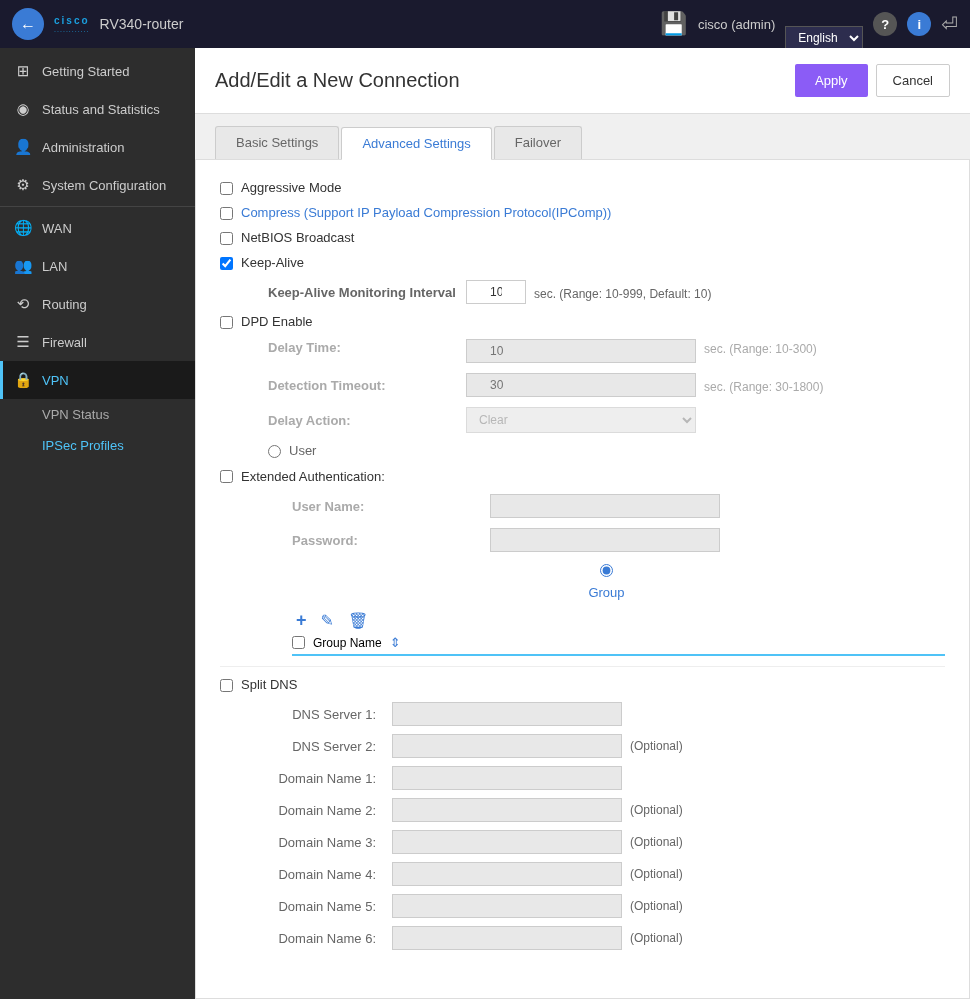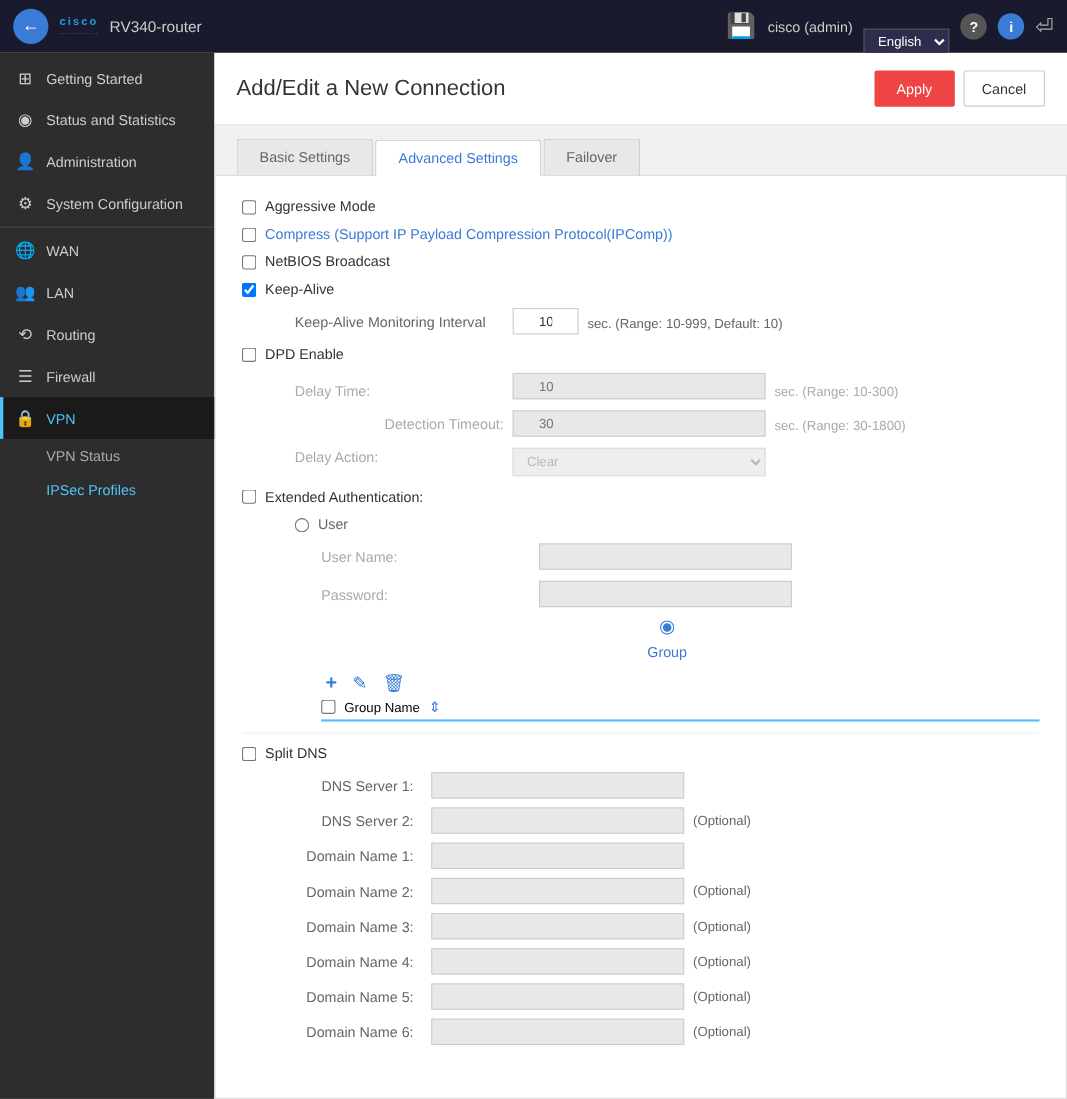--- a/index.html
+++ b/index.html
@@ -85,21 +85,21 @@
       padding: 16px 20px;
       display: flex;
       align-items: center;
       justify-content: space-between;
       border-bottom: 1px solid #ddd;
       flex-shrink: 0;
     }
     .page-title { font-size: 20px; color: #333; font-weight: normal; }
     .page-actions { display: flex; gap: 8px; }
     .btn-apply {
-      background: #ef4444;
+      background: #8b5cf6;
       color: white;
       border: none;
       padding: 8px 20px;
       font-size: 13px;
       cursor: pointer;
       border-radius: 2px;
     }
     .btn-cancel {
       background: white;
       color: #333;
@@ -151,21 +151,21 @@
     .form-row {
       display: flex;
       align-items: flex-start;
       margin-bottom: 10px;
       gap: 8px;
     }
     .form-row.indented { margin-left: 24px; }
 
     .checkbox-input { margin-top: 2px; flex-shrink: 0; cursor: pointer; }
     .radio-input { margin-top: 2px; flex-shrink: 0; cursor: pointer; }
-    .field-label-wide { color: #666; min-width: 190px; padding-top: 1px; }
+    .field-label-wide { color: #666; min-width: 190px; padding-top: 1px; font-weight: bold; }
 
     .checkbox-label { color: #333; cursor: pointer; }
     .checkbox-label.blue { color: #3a7bd5; }
 
     .text-input {
       border: 1px solid #ccc;
       padding: 4px 23px;
       font-size: 12px;
       background: #e8e8e8;
       color: #999;
@@ -345,49 +345,49 @@
         <span class="field-label-wide">Keep-Alive Monitoring Interval</span>
         <input type="text" class="text-input text-input-sm enabled" value="10" style="">
         <span class="hint-text">sec. (Range: 10-999, Default: 10)</span>
       </div>
 
       <div class="form-row" style="margin-top:8px;">
         <input type="checkbox" class="checkbox-input" style="">
         <span class="checkbox-label">DPD Enable</span>
       </div>
 
-      <div class="form-row" style="margin-left:48px;align-items:flex-end;">
+      <div class="form-row" style="margin-left:48px;align-items:flex-start;">
         <span class="field-label-wide" style="color:#aaa;">Delay Time:</span>
         <input type="text" class="text-input text-input-md" placeholder="10" disabled="" style="">
         <span class="hint-text" style="color:#aaa;">sec. (Range: 10-300)</span>
       </div>
 
       <div class="form-row" style="margin-left:48px;align-items:center;">
-        <span class="field-label-wide" style="color:#aaa;text-align:right;">Detection Timeout:</span>
+        <span class="field-label-wide" style="color:#aaa;">Detection Timeout:</span>
         <input type="text" class="text-input text-input-md" placeholder="30" disabled="" style="">
         <span class="hint-text" style="color:#aaa;">sec. (Range: 30-1800)</span>
       </div>
 
-      <div class="form-row" style="margin-left:48px;align-items:flex-start;">
+      <div class="form-row" style="margin-left:48px;align-items:center;">
         <span class="field-label-wide" style="color:#aaa;">Delay Action:</span>
         <select class="select-input" disabled="">
           <option>Clear</option>
           <option>Hold</option>
           <option>Restart</option>
         </select>
       </div>
 
-      <div class="form-row" style="margin-top:8px;">
-        <input type="checkbox" class="checkbox-input" style="">
-        <span class="section-label">Extended Authentication:</span>
-      </div>
-
       <div class="form-row" style="margin-left:48px;align-items:center;">
         <input type="radio" class="radio-input" name="auth_type" style="">
         <span class="group-label">User</span>
+      </div>
+
+      <div class="form-row" style="margin-top:8px;">
+        <input type="checkbox" class="checkbox-input" style="">
+        <span class="section-label">Extended Authentication:</span>
       </div>
 
       <div class="form-row" style="margin-left:72px;align-items:center;">
         <span class="field-label-wide" style="color:#aaa;">User Name:</span>
         <input type="text" class="text-input text-input-md" disabled="" style="">
       </div>
 
       <div class="form-row" style="margin-left:72px;align-items:center;">
         <span class="field-label-wide" style="color:#aaa;">Password:</span>
         <input type="password" class="text-input text-input-md" disabled="" style="">

